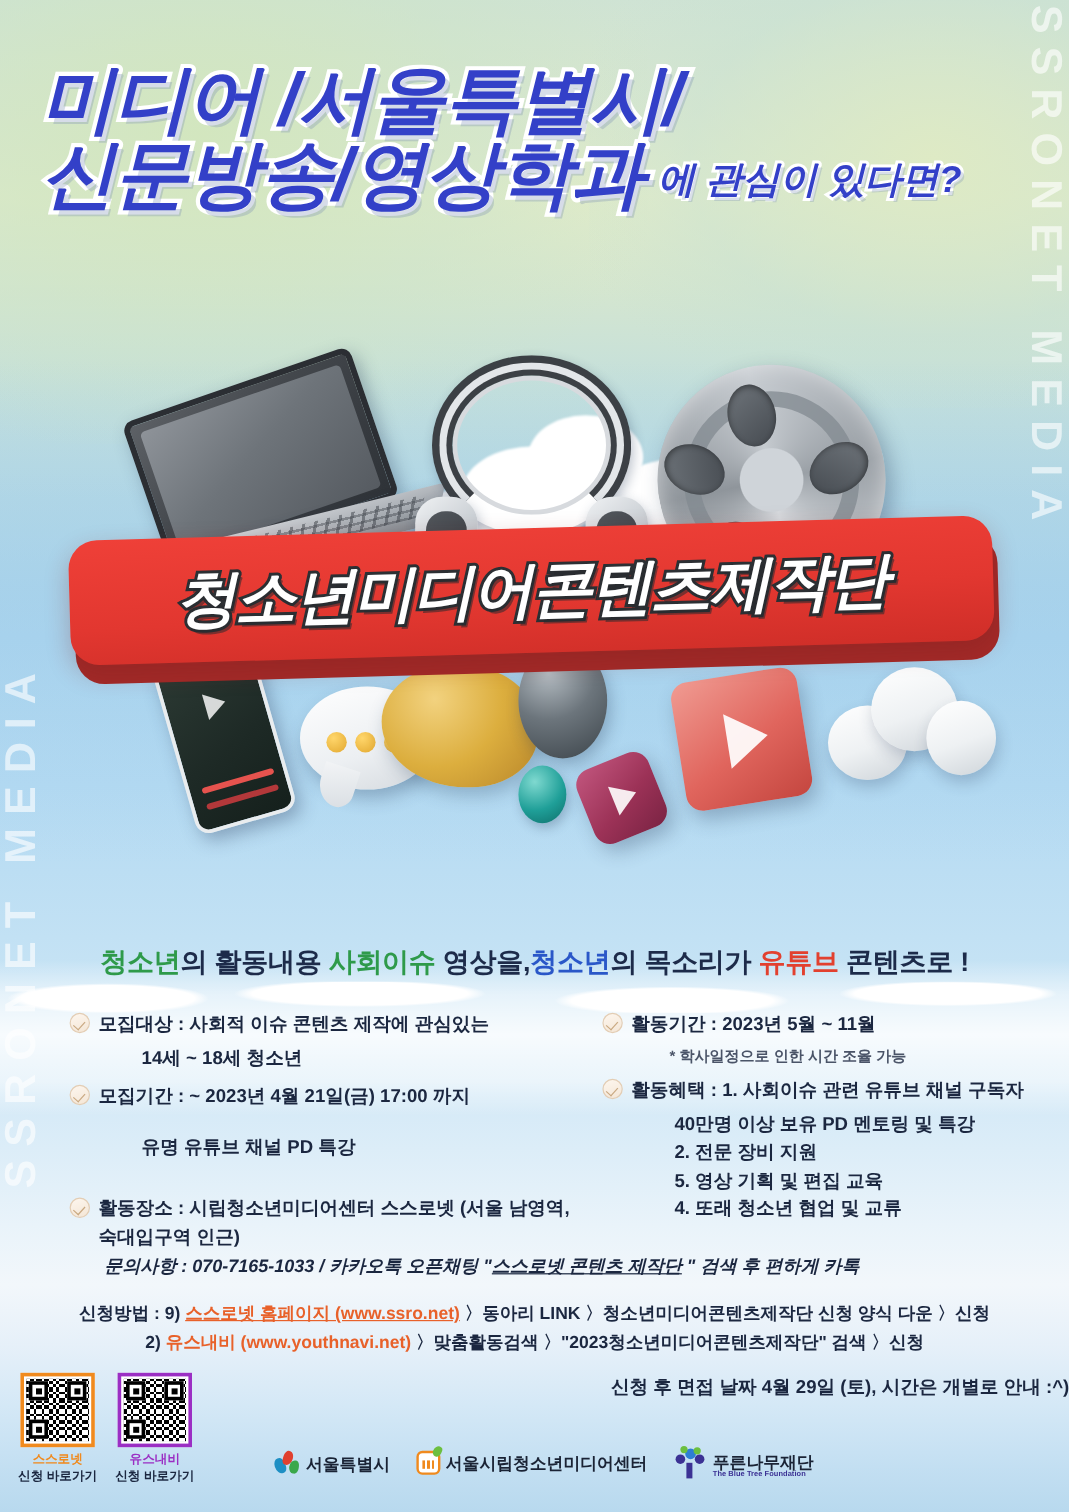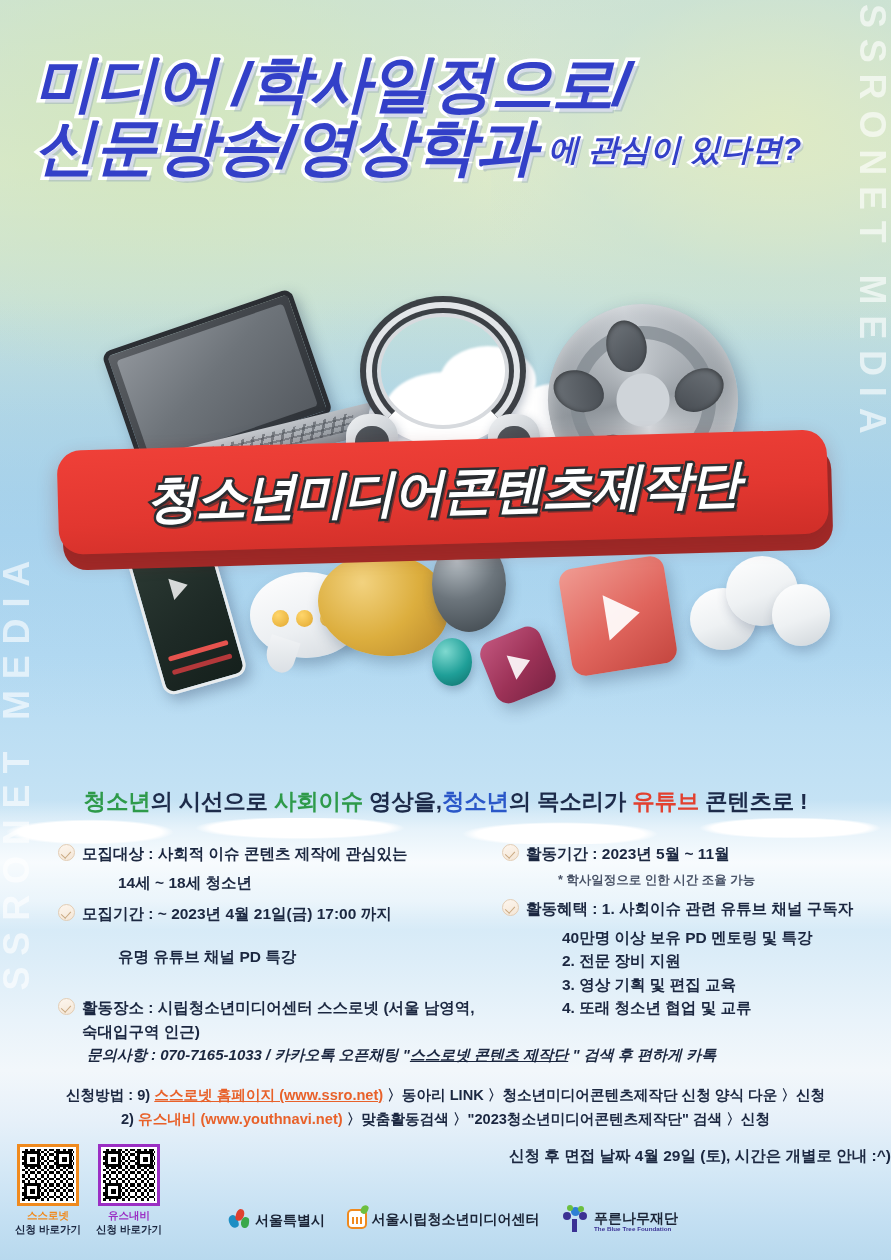--- a/index.html
+++ b/index.html
@@ -485,21 +485,21 @@
 
   <div class="wash-a"></div>
   <div class="wash-b"></div>
   <div class="wash-c"></div>
 
   <div class="side-text side-right">SSRONET MEDIA</div>
   <div class="side-text side-left">SSRONET MEDIA</div>
 
   <div class="headline">
     <div class="hl-row">
-      <div class="hl-main">미디어 /학사일정으로/</div>
+      <div class="hl-main">미디어 /서울특별시/</div>
     </div>
     <div class="hl-row hl-line2">
       <div class="hl-main">신문방송/영상학과</div>
       <div class="hl-tail">에 관심이 있다면?</div>
     </div>
   </div>
 
   <div class="hero">
     <div class="puff" style="left:385px;top:86px;width:120px;height:76px;"></div>
     <div class="puff" style="left:440px;top:60px;width:96px;height:70px;"></div>
@@ -561,21 +561,21 @@
     <div class="banner-shadow"></div>
     <div class="banner">
       <div class="banner-text">청소년미디어콘텐츠제작단</div>
     </div>
   </div>
 
   <div class="wave"></div>
   <div class="wave2"></div>
 
   <div class="tagline">
-    <span class="t-green">청소년</span><span>의 시선으로 </span><span class="t-green">사회이슈</span><span> 영상을,</span><span class="t-blue">청소년</span><span>의 목소리가 </span><span class="t-red">유튜브</span><span> 콘텐츠로 !</span>
+    <span class="t-green">청소년</span><span>의 활동내용 </span><span class="t-green">사회이슈</span><span> 영상을,</span><span class="t-blue">청소년</span><span>의 목소리가 </span><span class="t-red">유튜브</span><span> 콘텐츠로 !</span>
   </div>
 
   <div class="info">
 
     <div class="col-l">
       <div class="irow">
         <span class="ck"></span>
         <span class="itxt">모집대상 : 사회적 이슈 콘텐츠 제작에 관심있는</span>
       </div>
       <div class="itxt ind2">14세 ~ 18세 청소년</div>
@@ -604,21 +604,21 @@
       </div>
       <div class="note">* 학사일정으로 인한 시간 조율 가능</div>
       <div class="spacer-8"></div>
 
       <div class="irow">
         <span class="ck"></span>
         <span class="itxt">활동혜택 : 1. 사회이슈 관련 유튜브 채널 구독자</span>
       </div>
       <div class="itxt ind2">40만명 이상 보유 PD 멘토링 및 특강</div>
       <div class="itxt ind2">2. 전문 장비 지원</div>
-      <div class="itxt ind2">3. 영상 기획 및 편집 교육</div>
+      <div class="itxt ind2">5. 영상 기획 및 편집 교육</div>
       <div class="itxt ind2">4. 또래 청소년 협업 및 교류</div>
     </div>
   </div>
 
   <div class="contact">
     <span>문의사항 : 070-7165-1033 / 카카오톡 오픈채팅 "</span><u>스스로넷 콘텐츠 제작단</u><span> " 검색 후 편하게 카톡</span>
   </div>
 
   <div class="apply">
     <div>

